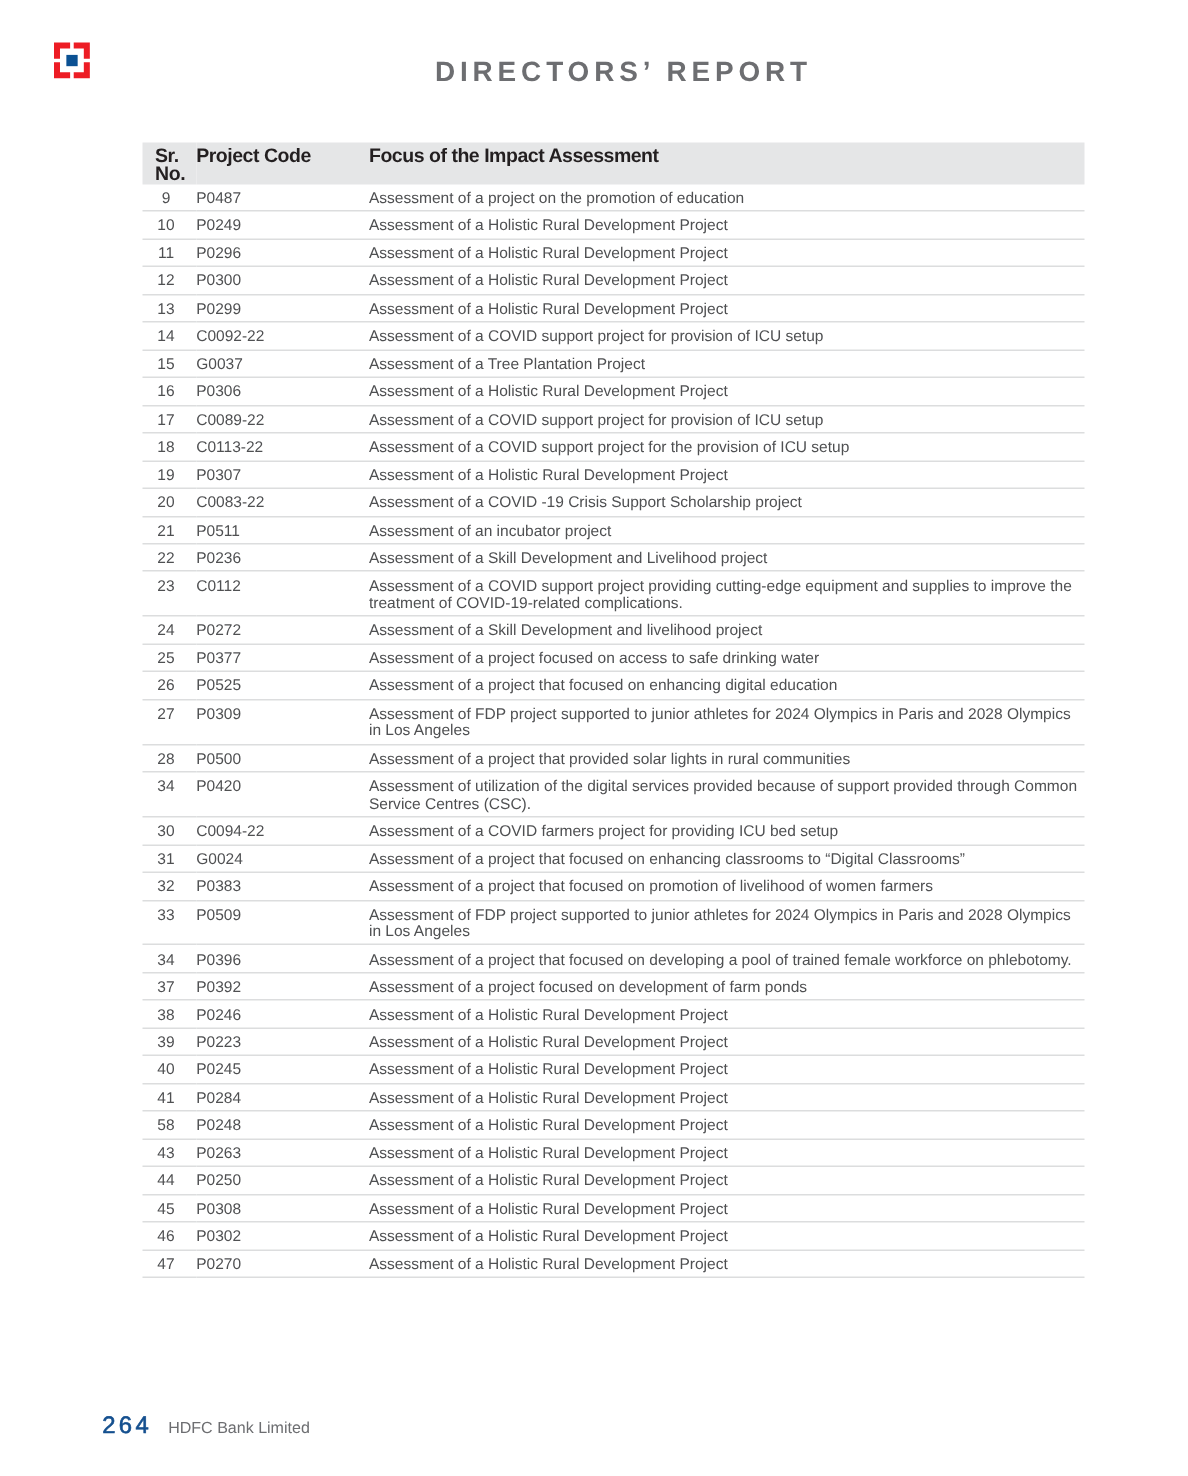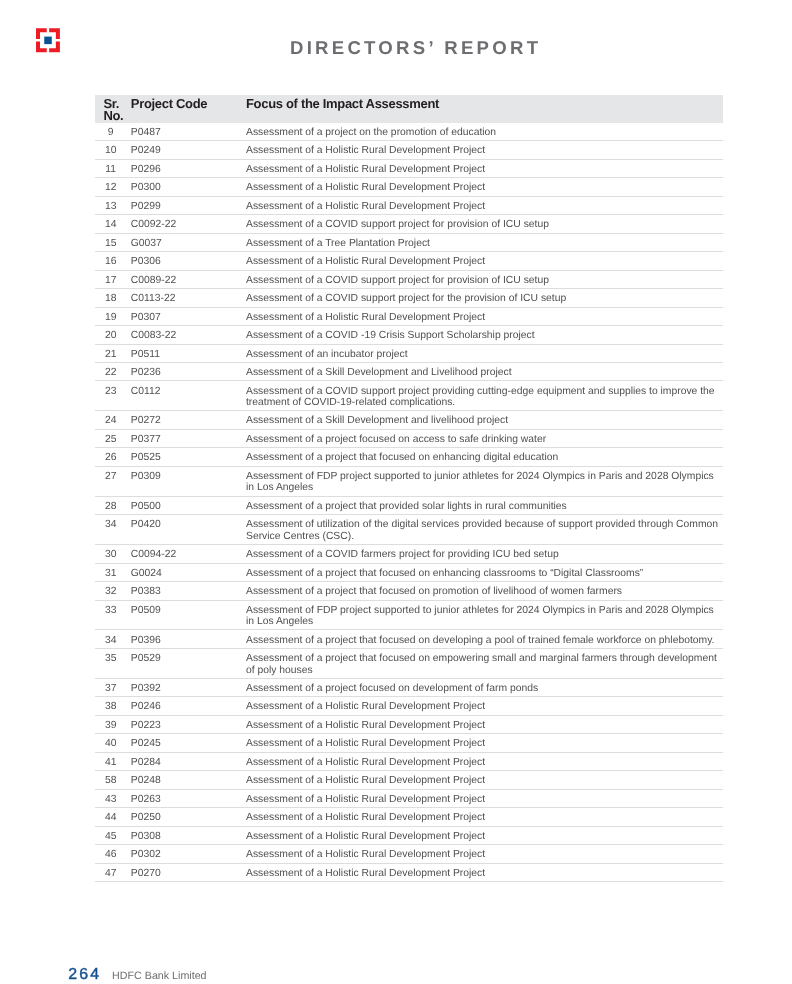--- a/index.html
+++ b/index.html
@@ -60,21 +60,21 @@
     line-height:11.47px;
     padding:4.1px 0 1.92px 0;
     border-bottom:0.75px solid #DCDDDE;
     vertical-align:top;
   }
   td.c-sr    { text-align:center; padding-left:7px; padding-right:11.5px; }
   td.c-code  { }
   td.c-focus { padding-right:4px; }
 
   
-  .footer { position:absolute; left:68.2px; top:941.8px;margin-top:24px; }
+  .footer { position:absolute; left:68.2px; top:941.8px; }
   .pg-num {
     display:inline-block;
     font-size:15.9px; font-weight:normal;
     color:#15508F; letter-spacing:2.2px;
     -webkit-text-stroke:0.42px #15508F;
     vertical-align:baseline;
   }
   .pg-company {
     display:inline-block;
     font-size:10.7px; color:#6D6E71;
@@ -234,25 +234,20 @@
         <td class="c-sr">33</td>
         <td class="c-code">P0509</td>
         <td class="c-focus">Assessment of FDP project supported to junior athletes for 2024 Olympics in Paris and 2028 Olympics in Los Angeles</td>
       </tr>
       <tr>
         <td class="c-sr">34</td>
         <td class="c-code">P0396</td>
         <td class="c-focus">Assessment of a project that focused on developing a pool of trained female workforce on phlebotomy.</td>
       </tr>
       <tr>
-        <td class="c-sr">35</td>
-        <td class="c-code">P0529</td>
-        <td class="c-focus">Assessment of a project that focused on empowering small and marginal farmers through development of poly houses</td>
-      </tr>
-      <tr>
         <td class="c-sr">37</td>
         <td class="c-code">P0392</td>
         <td class="c-focus">Assessment of a project focused on development of farm ponds</td>
       </tr>
       <tr>
         <td class="c-sr">38</td>
         <td class="c-code">P0246</td>
         <td class="c-focus">Assessment of a Holistic Rural Development Project</td>
       </tr>
       <tr>

